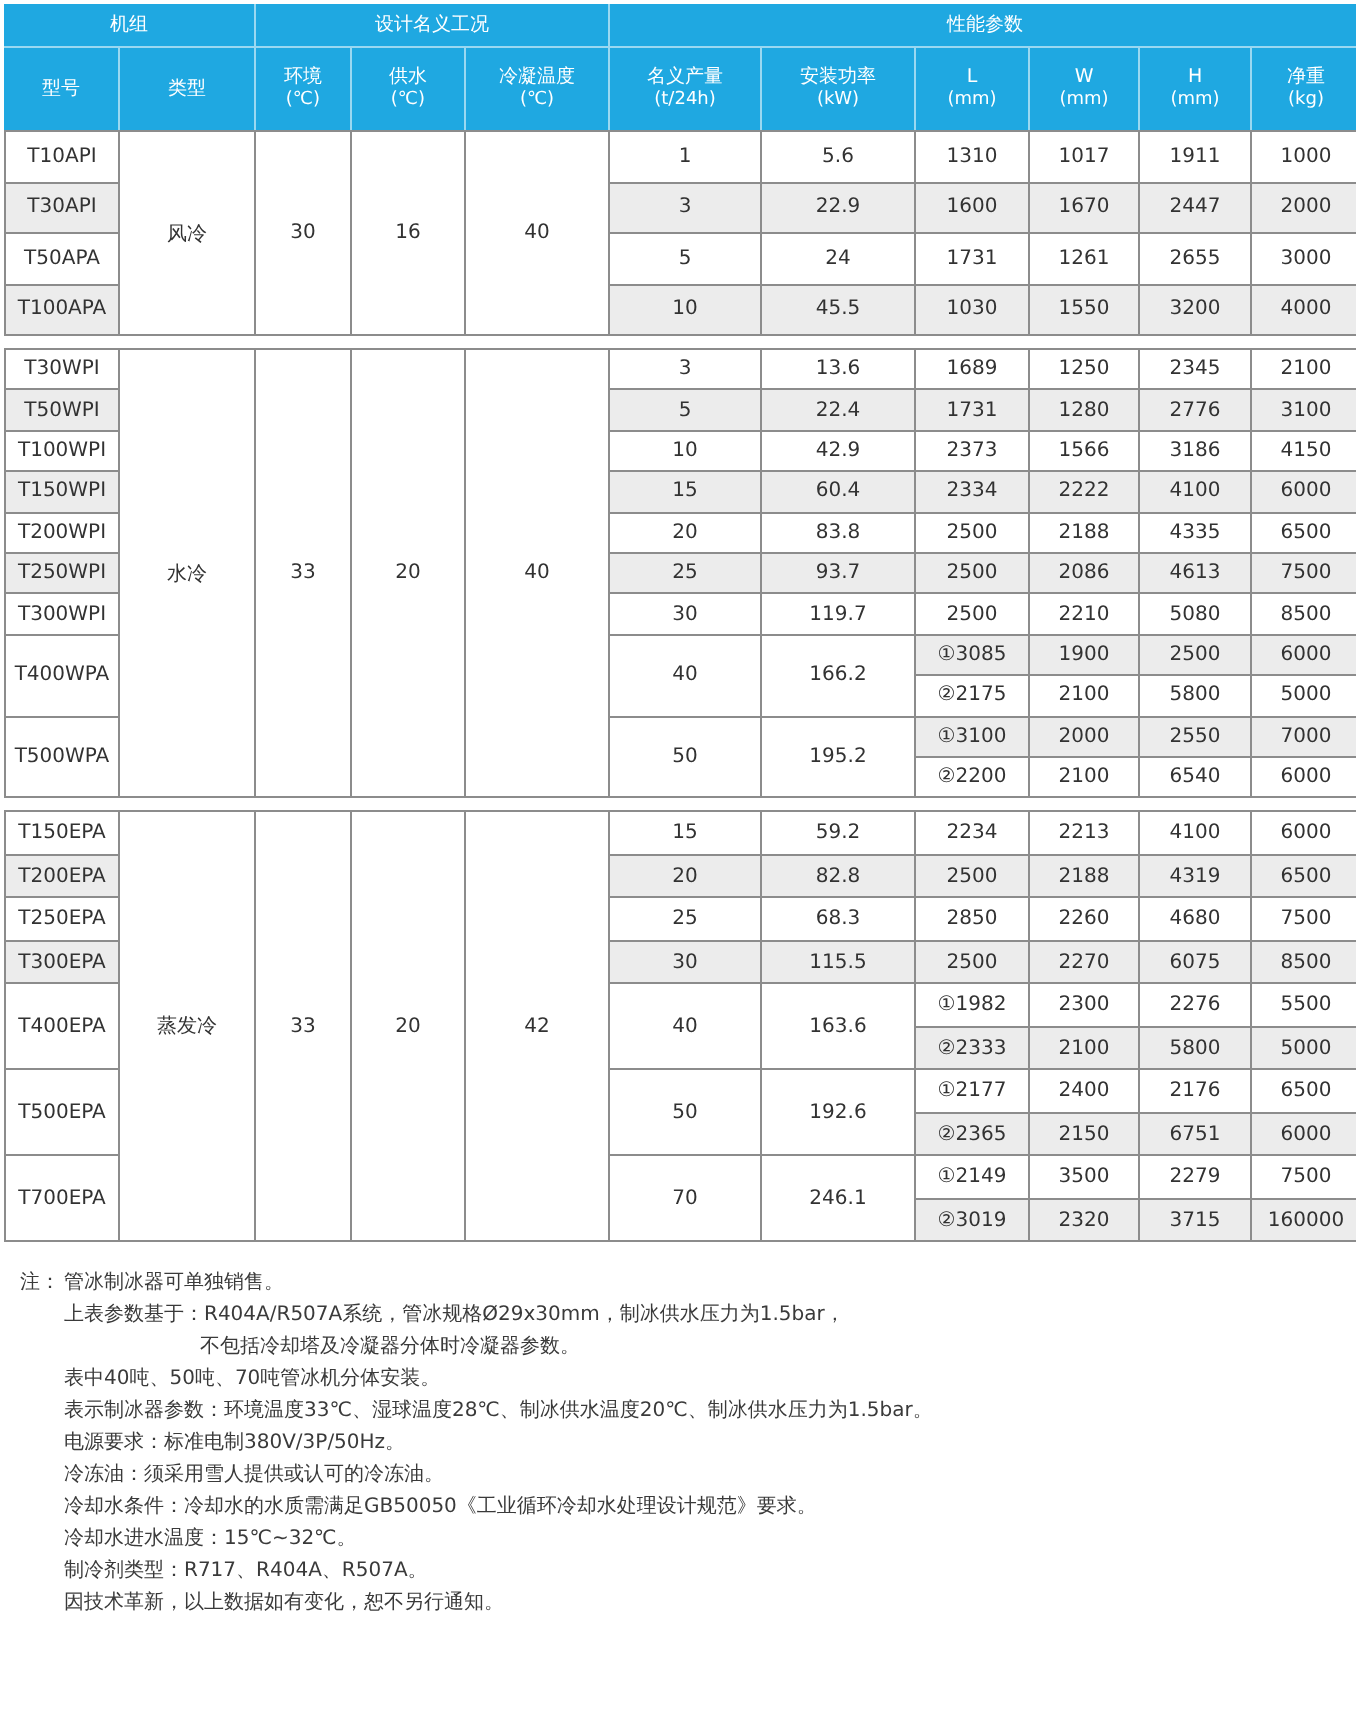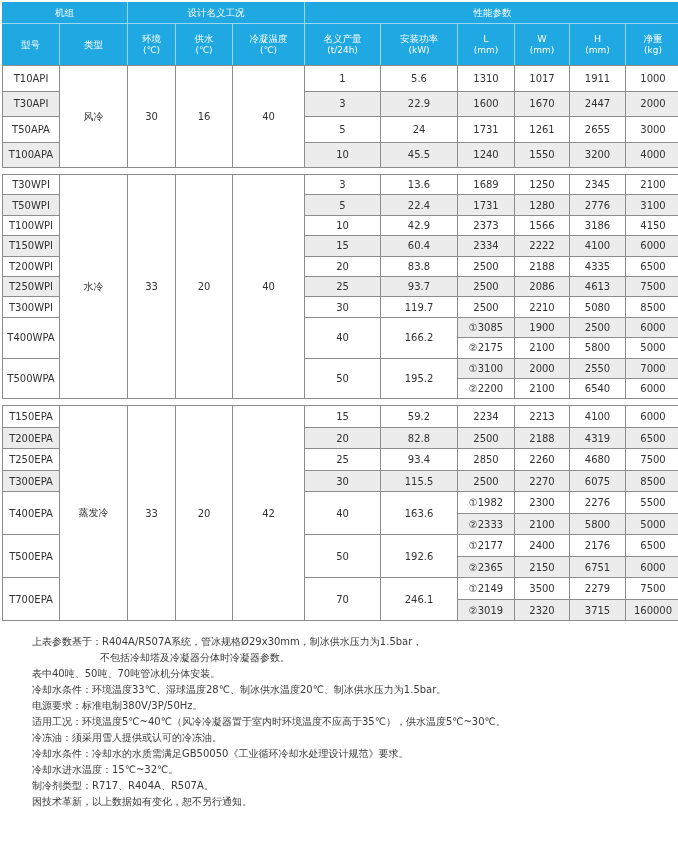--- a/index.html
+++ b/index.html
@@ -118,21 +118,21 @@
             <td rowspan="1">24</td>
             <td>1731</td>
             <td>1261</td>
             <td>2655</td>
             <td>3000</td>
           </tr>
           <tr style="height:25.5px">
             <td class="gray" rowspan="1">T100APA</td>
             <td class="gray" rowspan="1">10</td>
             <td class="gray" rowspan="1">45.5</td>
-            <td class="gray">1240</td>
+            <td class="gray">1030</td>
             <td class="gray">1550</td>
             <td class="gray">3200</td>
             <td class="gray">4000</td>
           </tr>
         </tbody>
       </table>
       <div class="gap"></div>
       <table class="sec">
         <colgroup>
           <col style="width:57px">
@@ -281,21 +281,21 @@
             <td class="gray" rowspan="1">20</td>
             <td class="gray" rowspan="1">82.8</td>
             <td class="gray">2500</td>
             <td class="gray">2188</td>
             <td class="gray">4319</td>
             <td class="gray">6500</td>
           </tr>
           <tr style="height:21.5px">
             <td rowspan="1">T250EPA</td>
             <td rowspan="1">25</td>
-            <td rowspan="1">93.4</td>
+            <td rowspan="1">68.3</td>
             <td>2850</td>
             <td>2260</td>
             <td>4680</td>
             <td>7500</td>
           </tr>
           <tr style="height:21.5px">
             <td class="gray" rowspan="1">T300EPA</td>
             <td class="gray" rowspan="1">30</td>
             <td class="gray" rowspan="1">115.5</td>
             <td class="gray">2500</td>
@@ -345,25 +345,25 @@
           <tr style="height:21.5px">
             <td class="gray">②3019</td>
             <td class="gray">2320</td>
             <td class="gray">3715</td>
             <td class="gray">160000</td>
           </tr>
         </tbody>
       </table>
     </div>
   <div class="notes" id="notes">
+      <div class="note-line first"><span class="note-prefix">注：</span><span>管冰制冰器可单独销售。</span></div>
       <div class="note-line"><span>上表参数基于：R404A/R507A系统，管冰规格Ø29x30mm，制冰供水压力为1.5bar，</span></div>
       <div class="note-line ind1"><span>不包括冷却塔及冷凝器分体时冷凝器参数。</span></div>
       <div class="note-line"><span>表中40吨、50吨、70吨管冰机分体安装。</span></div>
-      <div class="note-line"><span>冷却水条件：环境温度33℃、湿球温度28℃、制冰供水温度20℃、制冰供水压力为1.5bar。</span></div>
+      <div class="note-line"><span>表示制冰器参数：环境温度33℃、湿球温度28℃、制冰供水温度20℃、制冰供水压力为1.5bar。</span></div>
       <div class="note-line"><span>电源要求：标准电制380V/3P/50Hz。</span></div>
-      <div class="note-line"><span>适用工况：环境温度5℃~40℃（风冷冷凝器置于室内时环境温度不应高于35℃），供水温度5℃~30℃。</span></div>
       <div class="note-line"><span>冷冻油：须采用雪人提供或认可的冷冻油。</span></div>
       <div class="note-line"><span>冷却水条件：冷却水的水质需满足GB50050《工业循环冷却水处理设计规范》要求。</span></div>
       <div class="note-line"><span>冷却水进水温度：15℃~32℃。</span></div>
       <div class="note-line"><span>制冷剂类型：R717、R404A、R507A。</span></div>
       <div class="note-line"><span>因技术革新，以上数据如有变化，恕不另行通知。</span></div>
     </div>
 </div>
 
 </body></html>

